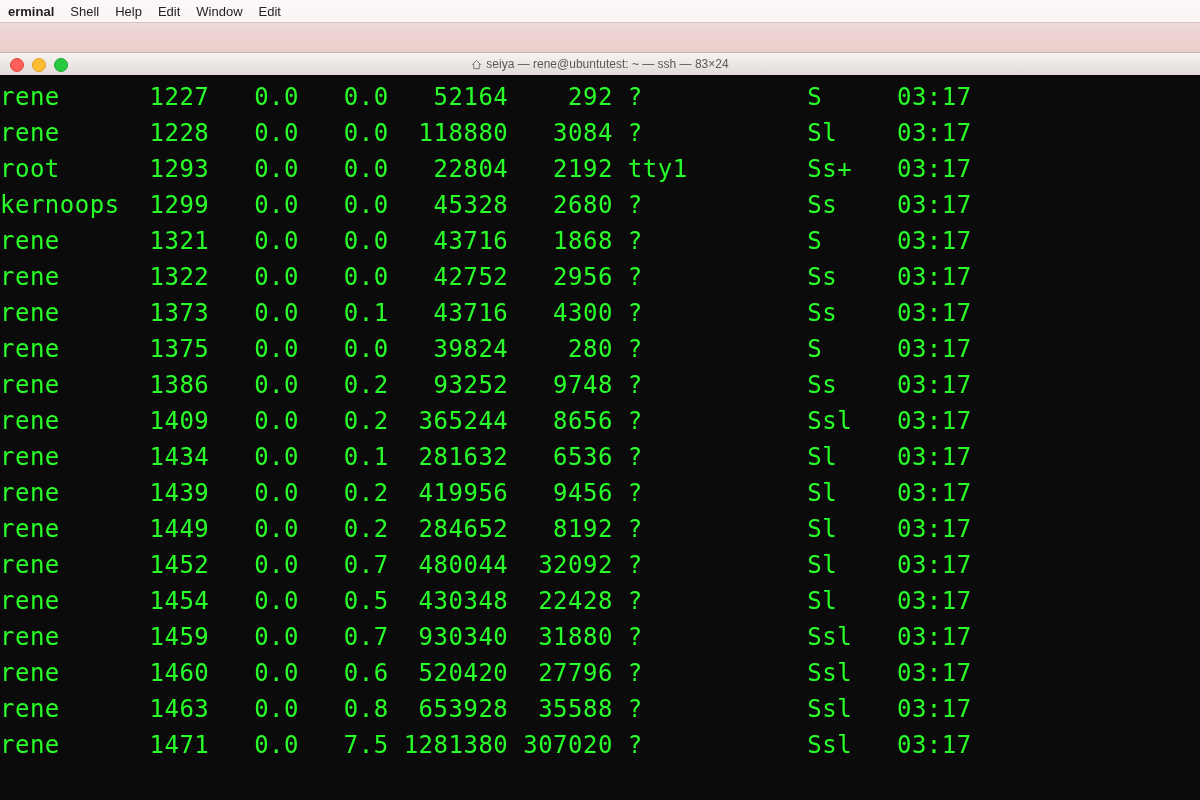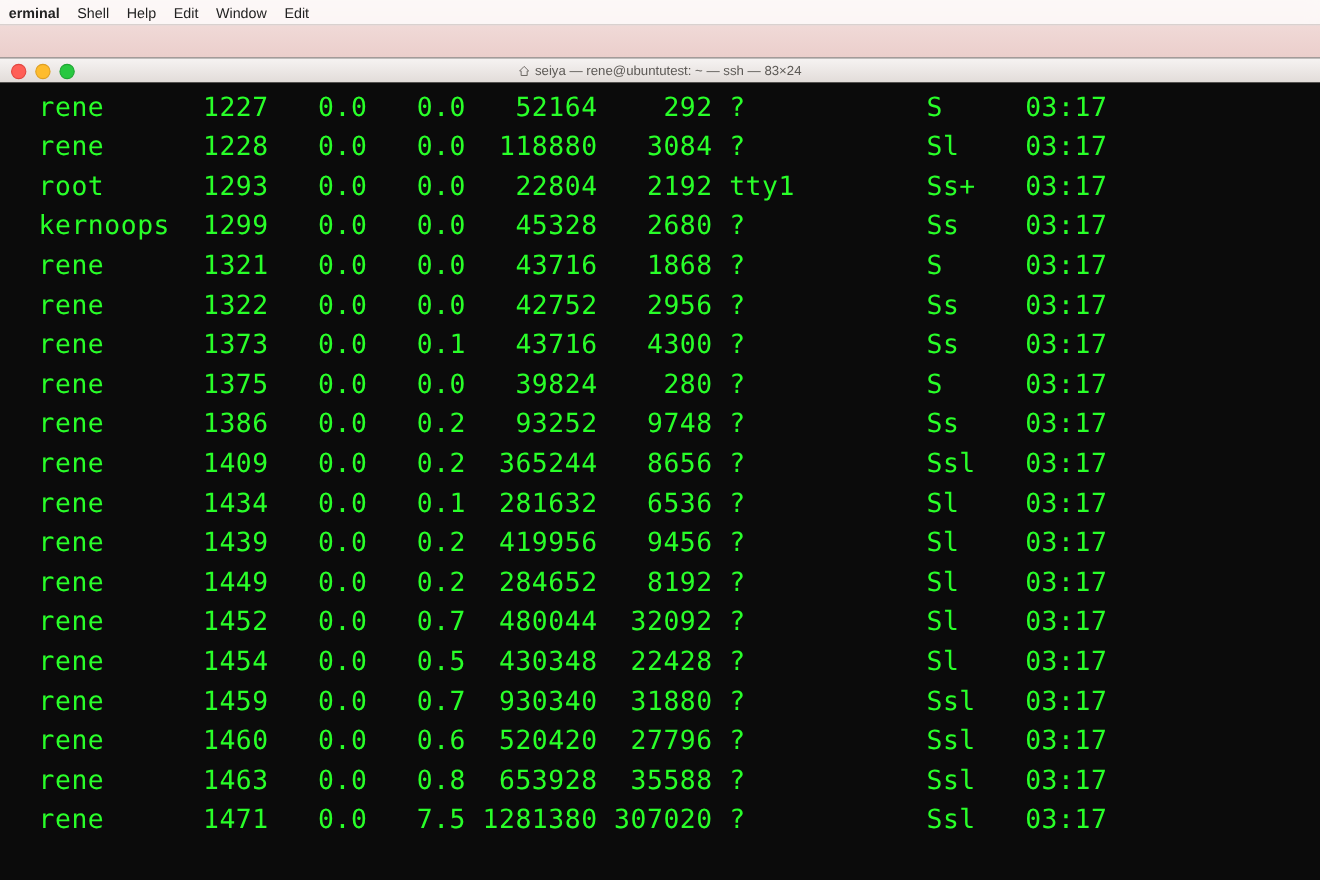--- a/index.html
+++ b/index.html
@@ -23,21 +23,21 @@
   .dot.red{background:#ff5f57;border:1px solid #e24640;}
   .dot.yel{background:#febc2e;border:1px solid #dfa023;}
   .dot.grn{background:#28c840;border:1px solid #1fa633;}
   .title{margin:0 auto;display:flex;align-items:center;gap:4px;}
   .home-icon{width:11px;height:11px;display:inline-block;}
   
   .term{position:absolute;left:0;top:22px;right:0;bottom:0;background:#0b0b0b;
     font-family:"Menlo","Consolas",monospace;font-size:24px;line-height:36px;
     color:#29ff29;letter-spacing:0.5px;white-space:pre;overflow:hidden;
     padding:4px 0 0 0;}
-  .term-row{height:36px;margin-left:35px;}
+  .term-row{height:36px;}
 </style>
 </head>
 <body>
 
 <div class="menubar">
   <span class="app">erminal</span>
   <span class="item">Shell</span>
   <span class="item">Help</span>
   <span class="item">Edit</span>
   <span class="item">Window</span>

